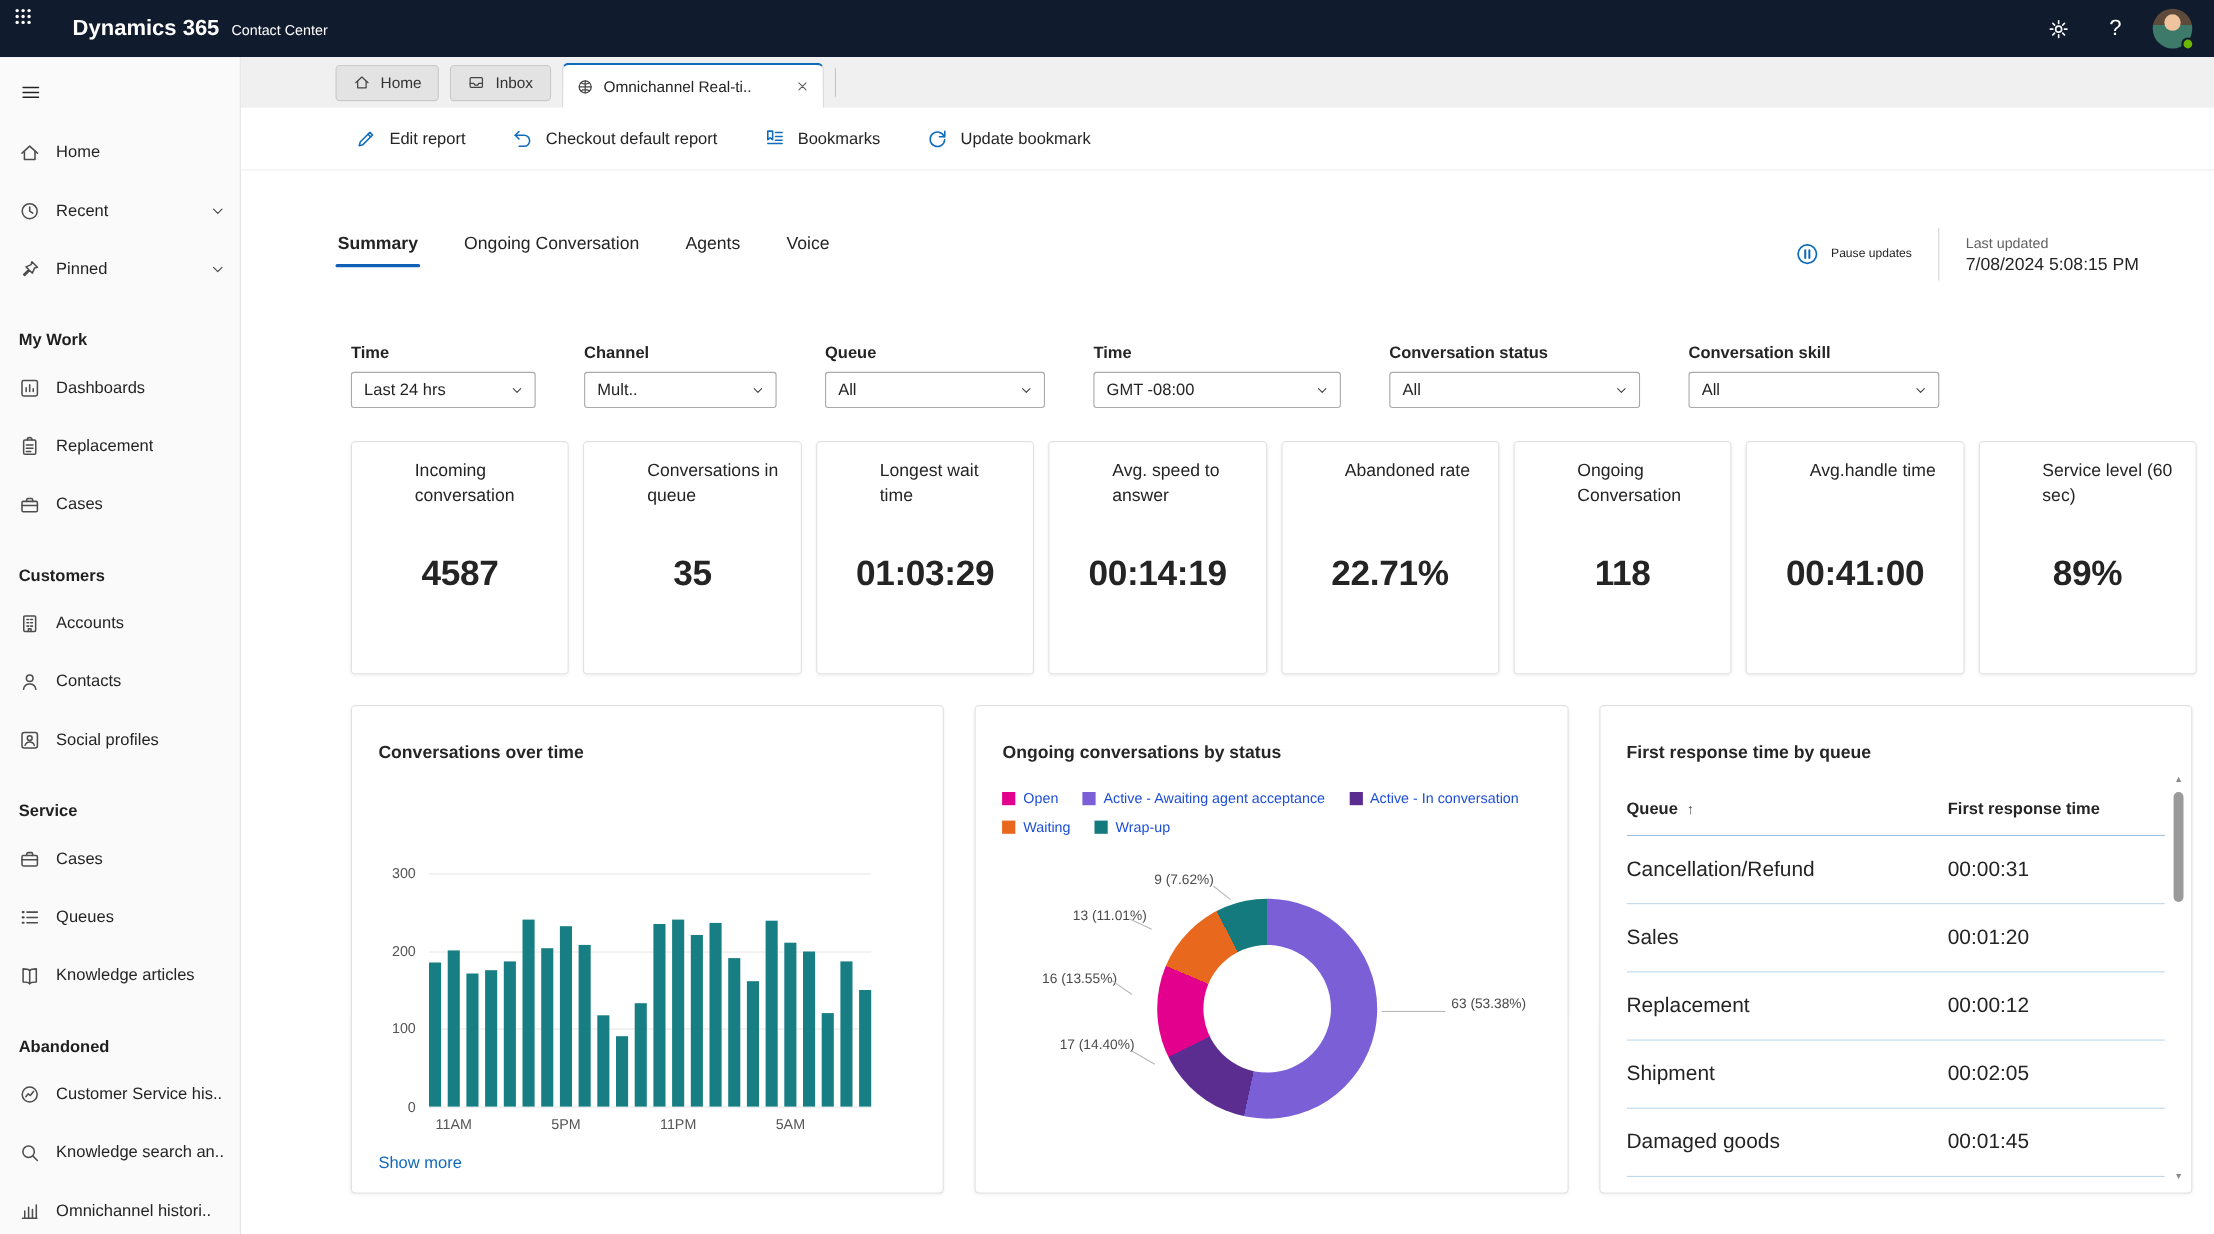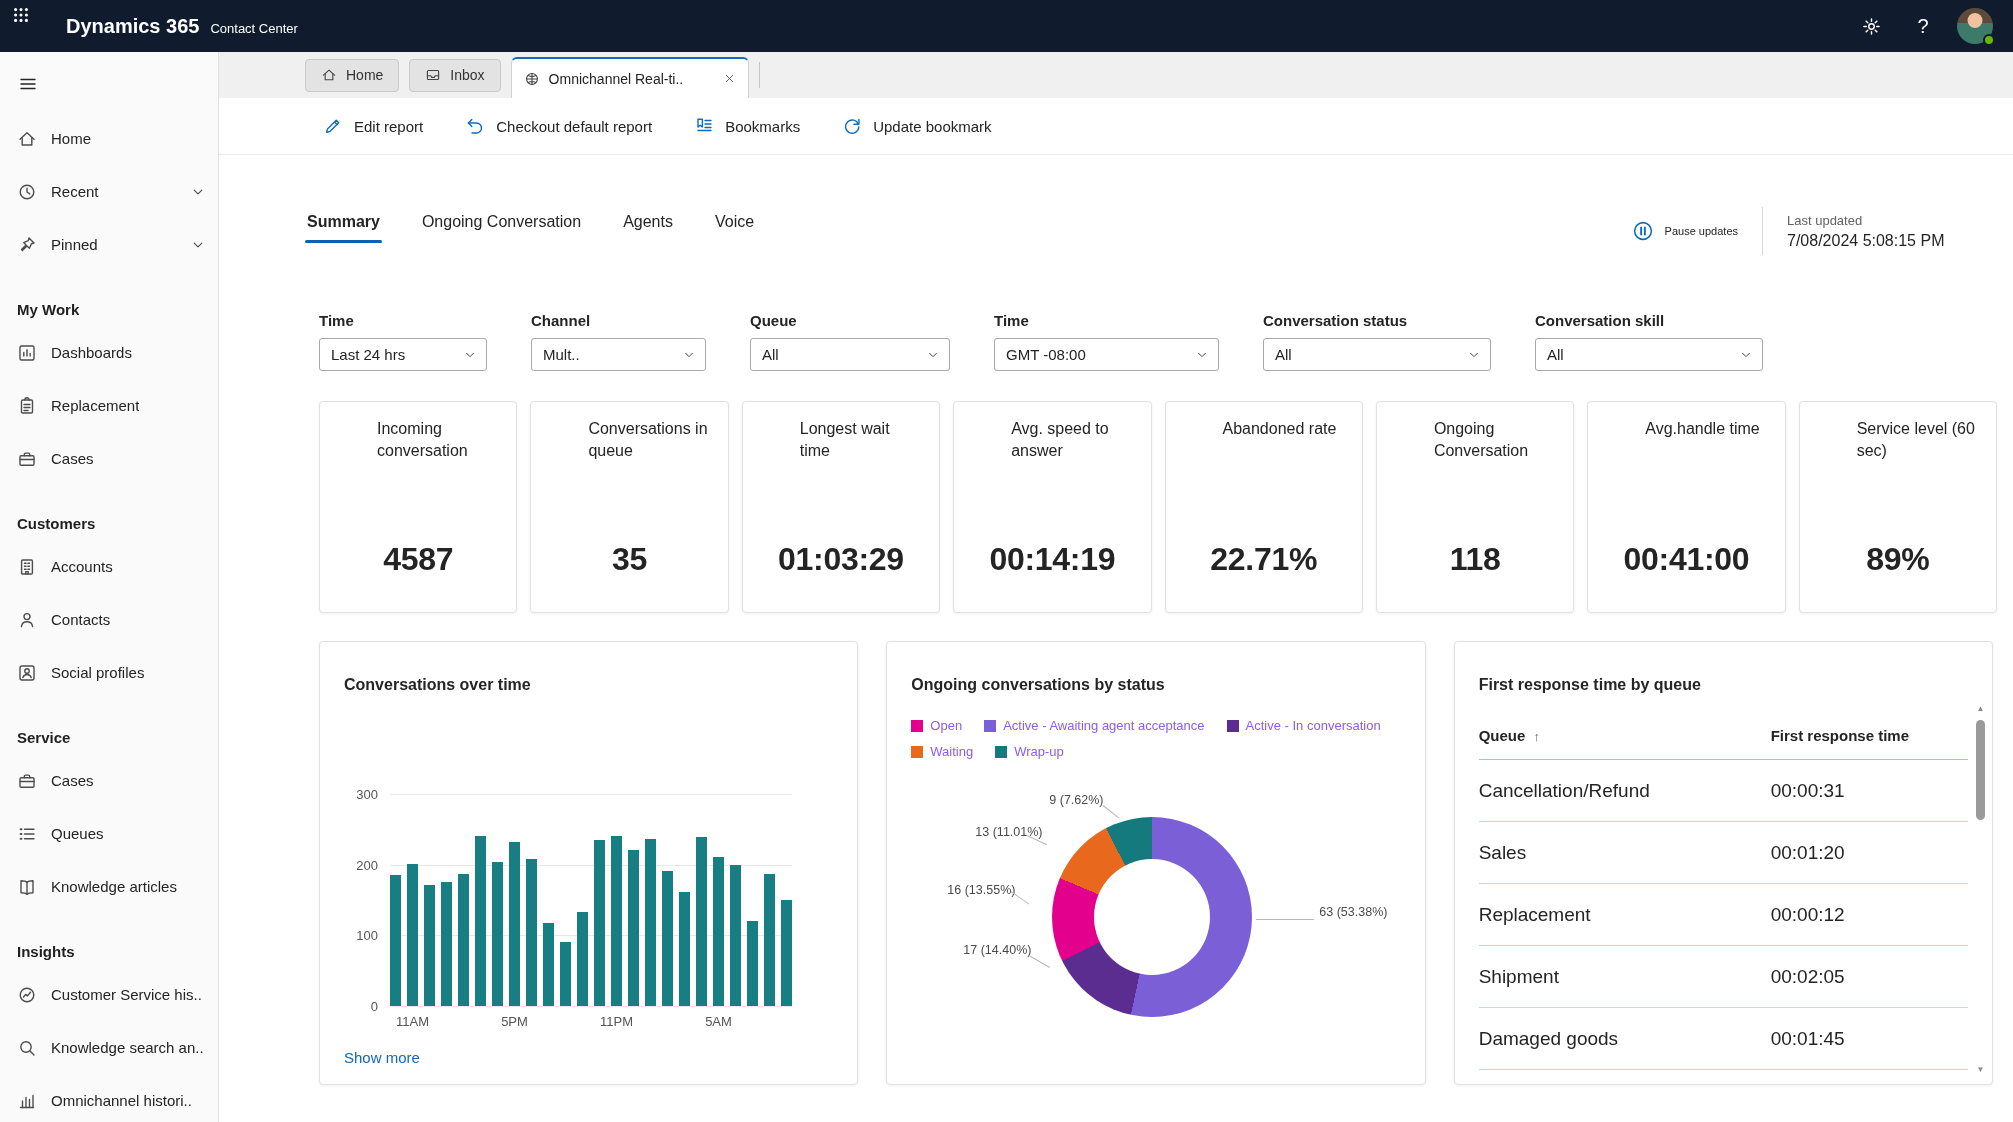--- a/index.html
+++ b/index.html
@@ -82,40 +82,40 @@
   .filters{display:flex; gap:44px; padding:57px 0 0 100px;}
   .filter-label{font-size:15px; font-weight:600; margin-bottom:9px;}
   .dd{height:33px; border:1px solid #a9a9a9; border-radius:3px; background:#fff; display:flex;
     align-items:center; justify-content:space-between; padding:0 9px 0 11px; font-size:15px; cursor:pointer;}
   .dd-chev{width:14px; height:14px; color:#424242;}
 
   .kpis{display:flex; gap:13px; padding:30px 16px 0 100px;}
   .kpi{flex:1; height:212px; background:#fff; border:1px solid var(--card-border); border-radius:4px;
     box-shadow:0 1px 3px rgba(0,0,0,.06); padding:16px 16px 18px; display:flex; flex-direction:column; cursor:default;}
   .kpi-title{font-size:16px; line-height:1.35;margin-left:41px;}
-  .kpi-value{margin-top:auto; margin-bottom:16px; text-align:center; font-size:32px; font-weight:700; letter-spacing:-.3px;}
+  .kpi-value{margin-top:auto; margin-bottom:54px; text-align:center; font-size:32px; font-weight:700; letter-spacing:-.3px;}
 
   .charts{display:flex; gap:28px; padding:28px 20px 0 100px; height:472px;}
   .ccard{flex:1; background:#fff; border:1px solid var(--card-border); border-radius:4px;
     box-shadow:0 1px 3px rgba(0,0,0,.06); padding:34px 24px 24px; position:relative; overflow:hidden;}
   .ccard-title{font-size:16px; font-weight:600; color:#252525;}
 
   
   .bchart{position:relative; margin:100px 0 0 46px; width:402px; height:212px;}
   .gridline{position:absolute; left:0; right:0; height:1px; background:#e8e8e8;}
   .ylab{position:absolute; right:calc(100% + 12px); transform:translateY(-50%); font-size:13px; color:#555;}
   .bars{position:absolute; inset:0; display:flex; align-items:flex-end; gap:6px;}
   .bar{width:11px; flex:none;}
   .bchart-x{position:relative; margin-left:46px; width:402px; height:28px;}
   .xlab{position:absolute; top:8px; transform:translateX(-50%); font-size:13px; color:#555;}
   .show-more{position:absolute; left:24px; bottom:18px; font-size:15px; color:var(--link); cursor:pointer;}
 
   
   .legend{display:flex; flex-wrap:wrap; column-gap:22px; row-gap:11px; margin-top:24px; max-width:470px;}
-  .leg{display:flex; align-items:center; gap:7px; font-size:13px; color:#8b5cf6; cursor:pointer;}
+  .leg{display:flex; align-items:center; gap:7px; font-size:13px; color:#1d4ed8; cursor:pointer;}
   .leg-sw{width:12px; height:12px; flex:none;}
   .donut-wrap{position:relative; height:310px; margin-top:14px;}
   .donut{position:absolute; left:141px; top:44px; width:200px; height:200px; border-radius:50%; cursor:pointer;}
   .donut::after{content:""; position:absolute; inset:42px; background:#fff; border-radius:50%;}
   .dlabel{position:absolute; font-size:12.5px; color:#4a4a4a; white-space:nowrap;}
   .dline{position:absolute; height:1px; background:#b8b8b8; transform-origin:left center;}
 
   
   .tbl{margin-top:18px;}
   .tbl-head{display:flex; align-items:center; font-size:15px; font-weight:600; padding:15px 0 15px;
@@ -298,21 +298,21 @@
       </div>
       <div class="side-item">
         <span class="icon side-icon">
           <svg viewBox="0 0 20 20" fill="none" stroke="currentColor" stroke-width="1.4" stroke-linecap="round" stroke-linejoin="round">
             <path d="M10 5.3C8.9 4.2 7 3.8 4 3.8v12c3 0 4.9.4 6 1.5 1.1-1.1 3-1.5 6-1.5v-12c-3 0-4.9.4-6 1.5z"></path>
             <path d="M10 5.3v12"></path>
           </svg>
         </span>
         <span class="side-label">Knowledge articles</span>
       </div>
-      <div class="side-header">Insights</div>
+      <div class="side-header">Abandoned</div>
       <div class="side-item">
         <span class="icon side-icon">
           <svg viewBox="0 0 20 20" fill="none" stroke="currentColor" stroke-width="1.4" stroke-linecap="round" stroke-linejoin="round">
             <circle cx="10" cy="10" r="6.8"></circle>
             <path d="M6.5 12l2.2-2.6 1.8 1.5 3-3.7"></path>
           </svg>
         </span>
         <span class="side-label">Customer Service his..</span>
       </div>
       <div class="side-item">

